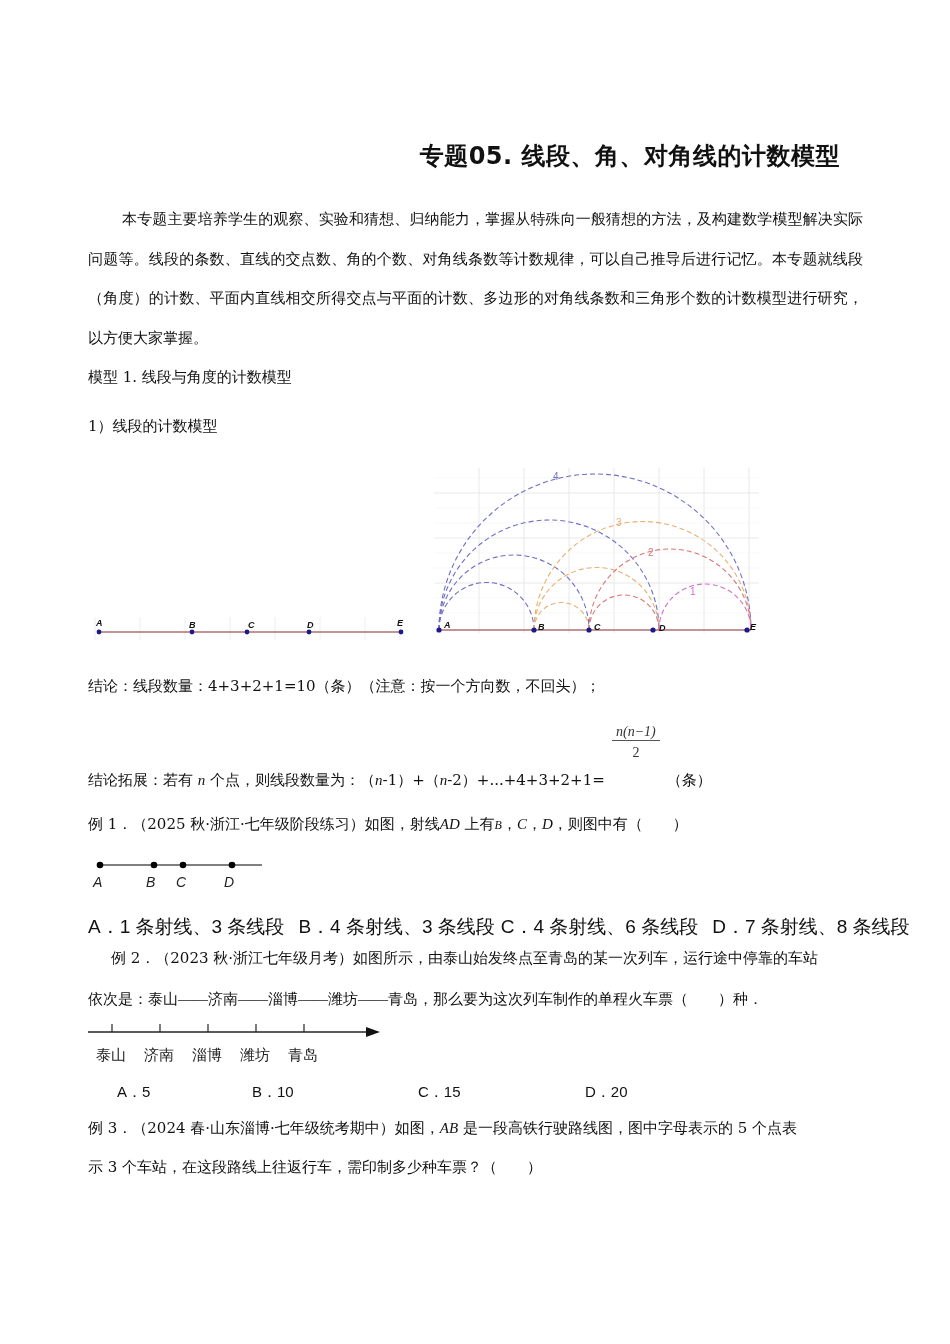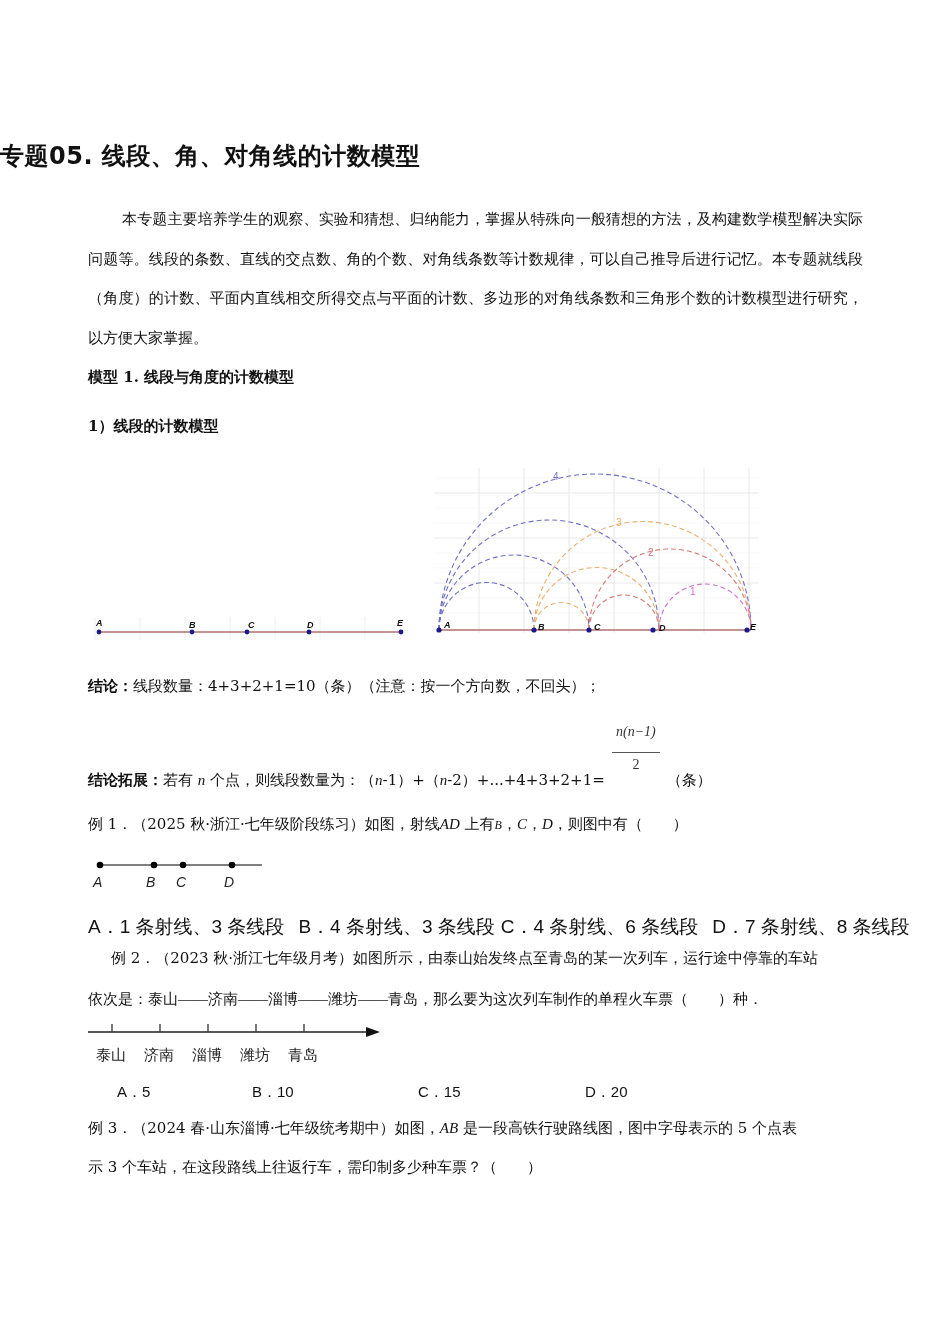--- a/index.html
+++ b/index.html
@@ -1,28 +1,28 @@
 <!DOCTYPE html>
 <html><head>
 <meta charset="utf-8">
 <style>
   html, body { margin: 0; padding: 0; background: #ffffff; }
   body { width: 950px; height: 1344px; position: relative; overflow: hidden;
          font-family: "DejaVu Serif", "Liberation Serif", serif; color: #111; }
   .abs { position: absolute; }
-  .title { left: 0; width: 840px; top: 140px; text-align: left; font-size: 24px; font-weight: bold;
+  .title { left: 0; width: 840px; top: 140px; text-align: right; font-size: 24px; font-weight: bold;
            font-family: "DejaVu Sans", "Liberation Sans", sans-serif; letter-spacing: 0.5px; }
   .para { left: 88px; width: 775px; font-size: 15px; line-height: 39.5px; text-align: justify; }
   .para .indent { display: inline-block; width: 34px; }
   .line { left: 88px; font-size: 15px; white-space: nowrap; }
-  .bold { font-weight: bold; }
+  .bold { font-weight: normal; }
   .sans { font-family: "Liberation Sans", "DejaVu Sans", sans-serif; }
   .ital { font-style: italic; font-family: "Liberation Serif", serif; }
   .frac { display: inline-block; text-align: center; font-family: "Liberation Serif", serif; color: #333; font-size: 14px; }
-  .frac .num { border-bottom: 1px solid #555; padding: 0 4px 12px 4px; }
+  .frac .num { border-bottom: 1px solid #555; padding: 0 4px 0 4px; }
   .frac .den { padding-top: 4px; }
   svg text { font-family: "Liberation Sans", sans-serif; }
 </style>
 </head>
 <body>
 
 <div class="abs title">专题05. 线段、角、对角线的计数模型</div>
 
 <div class="abs para" style="top:200px;"><span class="indent"></span><span>本专题主要培养学生的观察、实验和猜想、归纳能力，掌握从特殊向一般猜想的方法，及构建数学模型解决实际问题等。线段的条数、直线的交点数、角的个数、对角线条数等计数规律，可以自己推导后进行记忆。本专题就线段（角度）的计数、平面内直线相交所得交点与平面的计数、多边形的对角线条数和三角形个数的计数模型进行研究，以方便大家掌握。</span></div>
 

